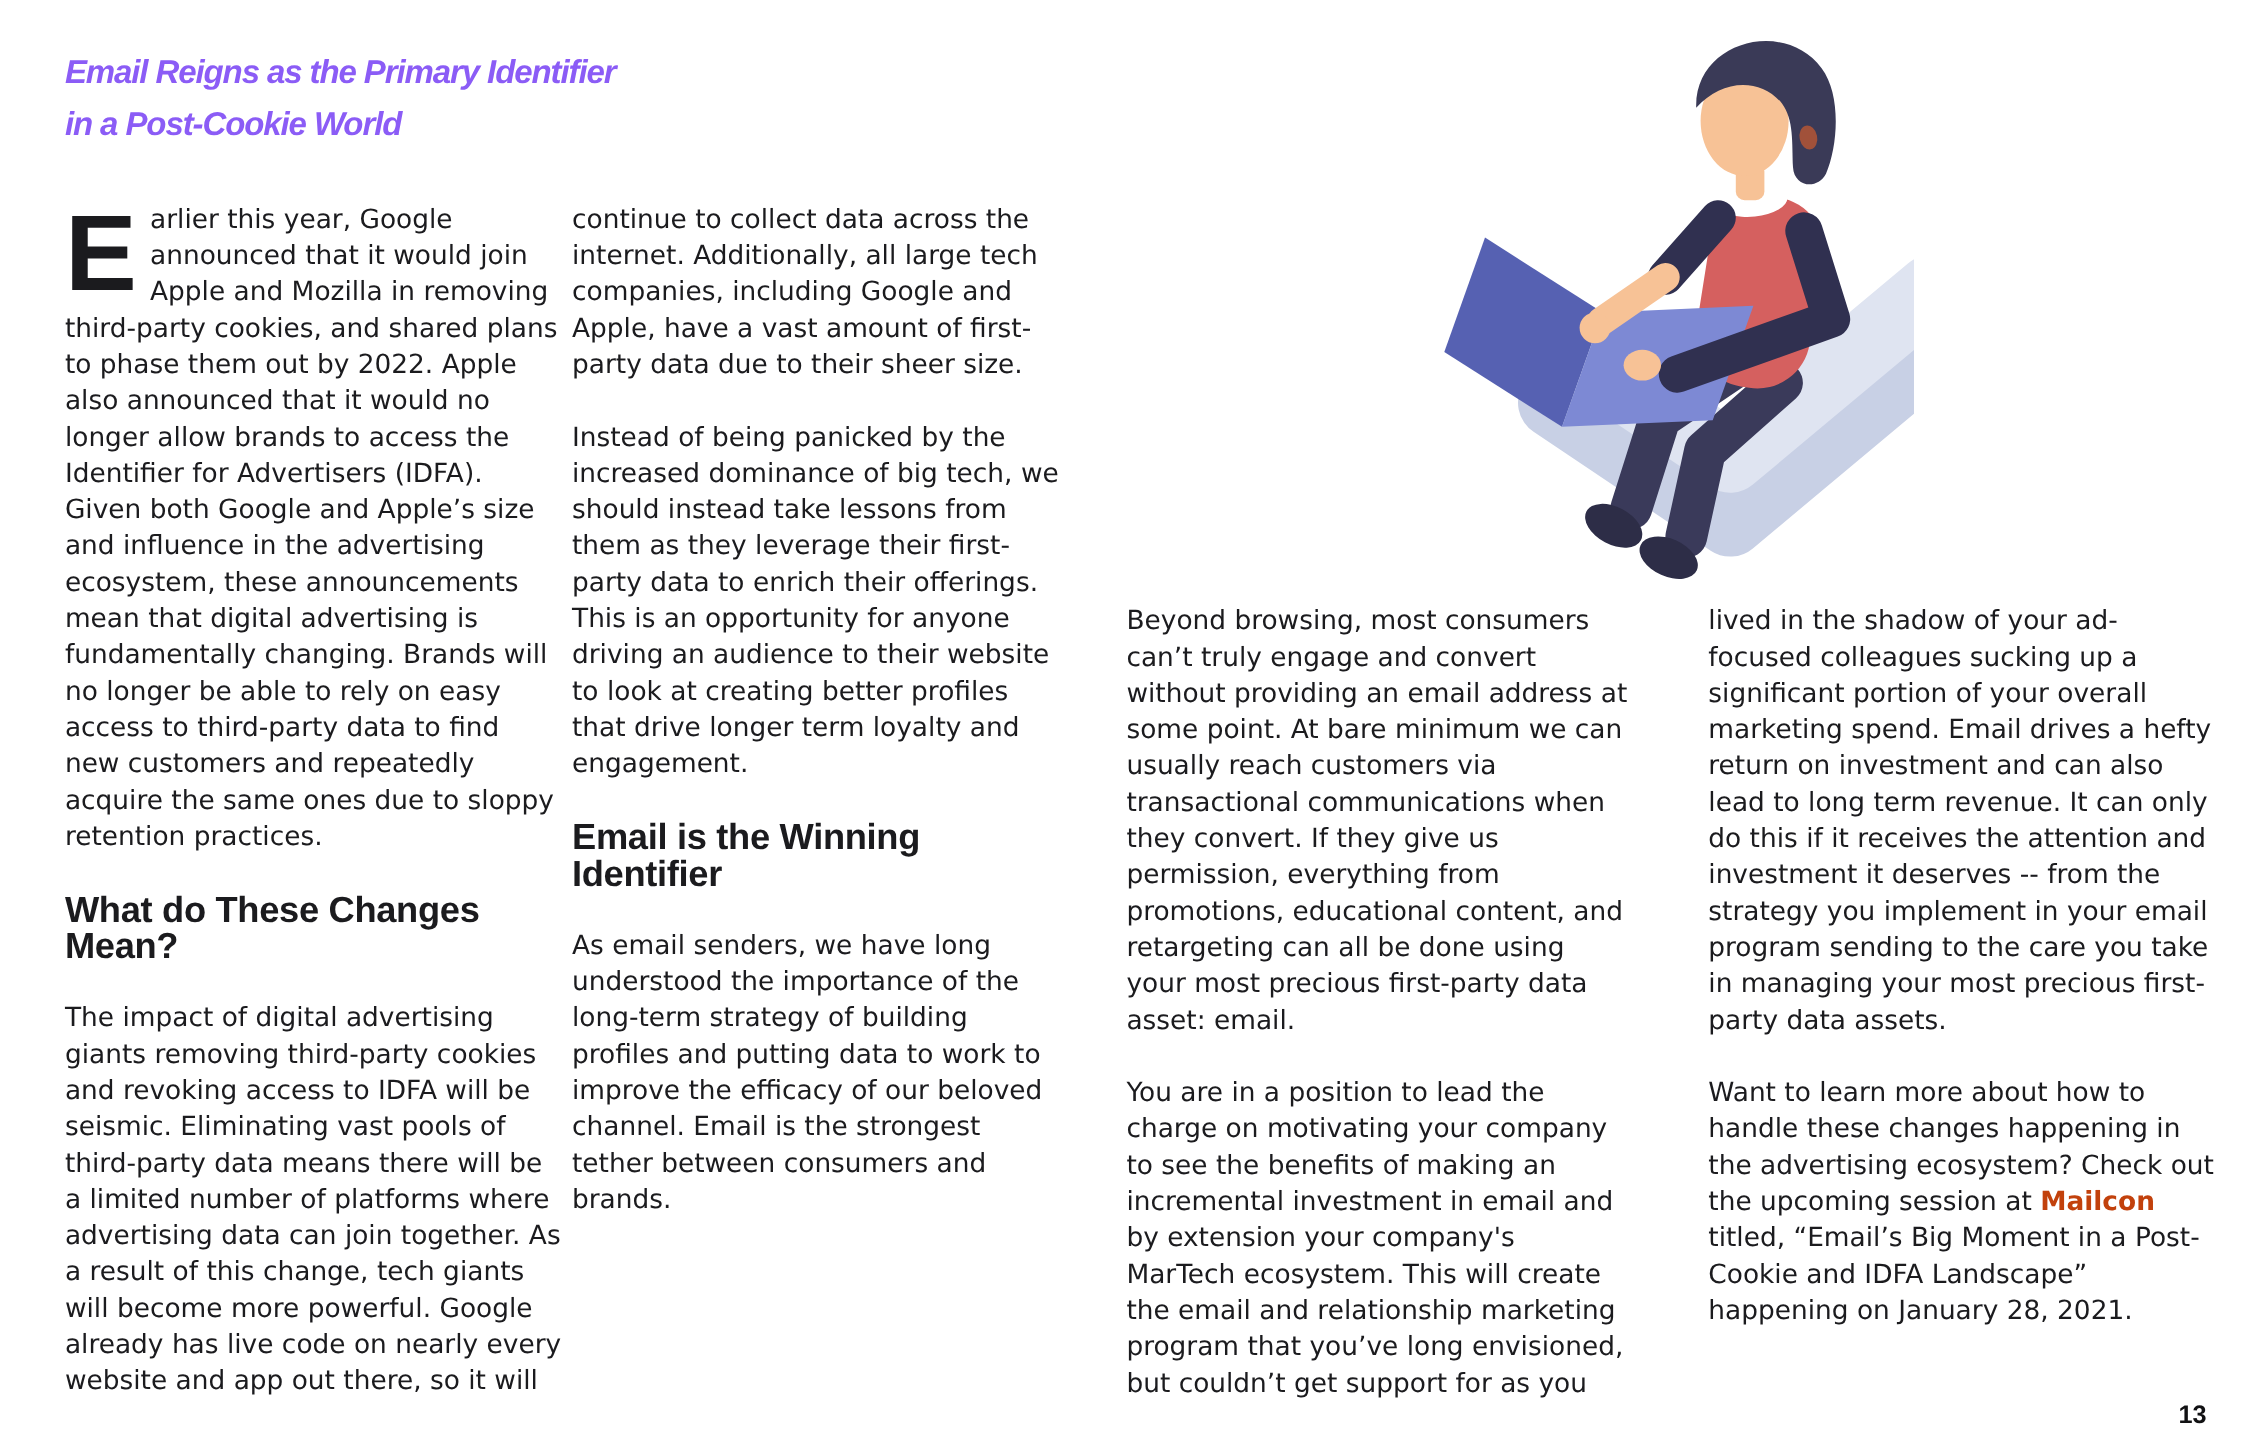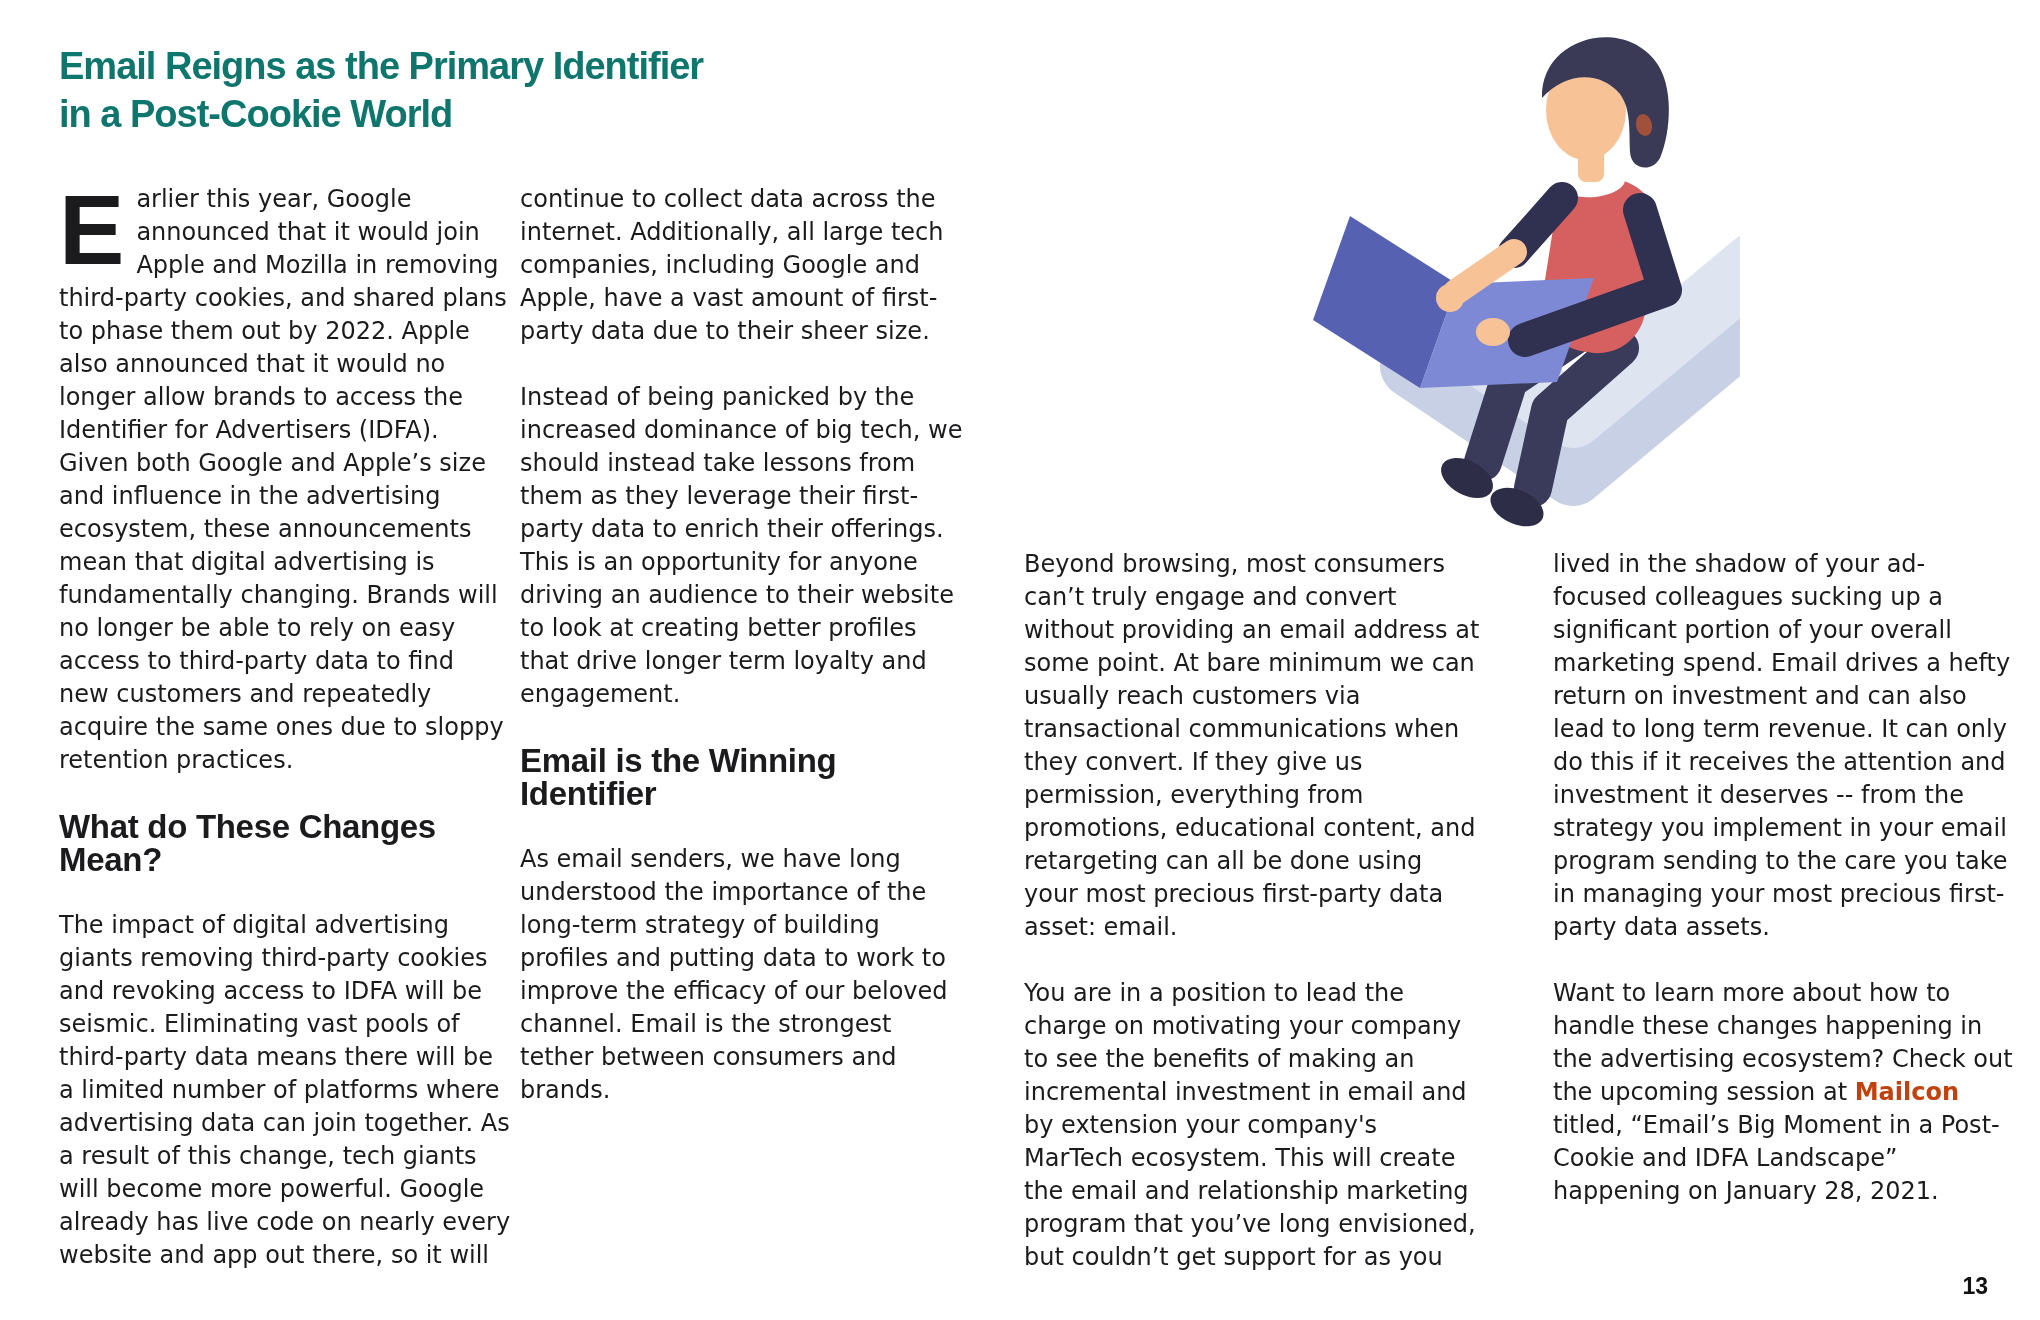--- a/index.html
+++ b/index.html
@@ -4,22 +4,23 @@
 <style>
   html,body{margin:0;padding:0;}
   body{
     width:2040px;height:1320px;position:relative;overflow:hidden;
     background:#ffffff;color:#1b1b1e;
     font-family:"DejaVu Sans",sans-serif;
   }
   .title{
     position:absolute;left:59px;top:42px;
     font-family:"Liberation Sans",sans-serif;font-weight:bold;
-    font-size:38px;line-height:48px;letter-spacing:-1px;
-    color:#0f766e;
+    font-size:30px;line-height:48px;letter-spacing:-1px;
+    color:#8b5cf6;
+    font-style:italic;
   }
   .col{
     position:absolute;width:452px;
     font-size:24px;line-height:33px;
   }
   .col p{margin:0 0 33px 0;}
   .col p:last-child{margin-bottom:0;}
   .heading{
     font-family:"Liberation Sans",sans-serif;
     font-weight:bold;font-size:33px;letter-spacing:-0.3px;
@@ -29,21 +30,21 @@
   #col3{left:1024px;top:548px;width:458px;}
   #col4{left:1553px;top:548px;width:460px;}
   .dropcap{
     float:left;
     font-family:"Liberation Sans",sans-serif;font-weight:bold;
     font-size:98px;line-height:86px;
     padding:4px 12px 0 0;color:#1b1b1e;
   }
   .link{color:#c2410c;font-weight:bold;text-decoration:none;cursor:pointer;}
   .pagenum{
-    position:absolute;right:52px;bottom:20px;
+    position:absolute;right:34px;bottom:20px;
     font-family:"Liberation Sans",sans-serif;
     font-weight:bold;font-size:23px;color:#111113;
   }
   .illus{position:absolute;left:1020px;top:10px;width:720px;height:520px;}
 </style>
 </head>
 <body>
 
 <div class="title">
   <div>Email Reigns as the Primary Identifier</div>

